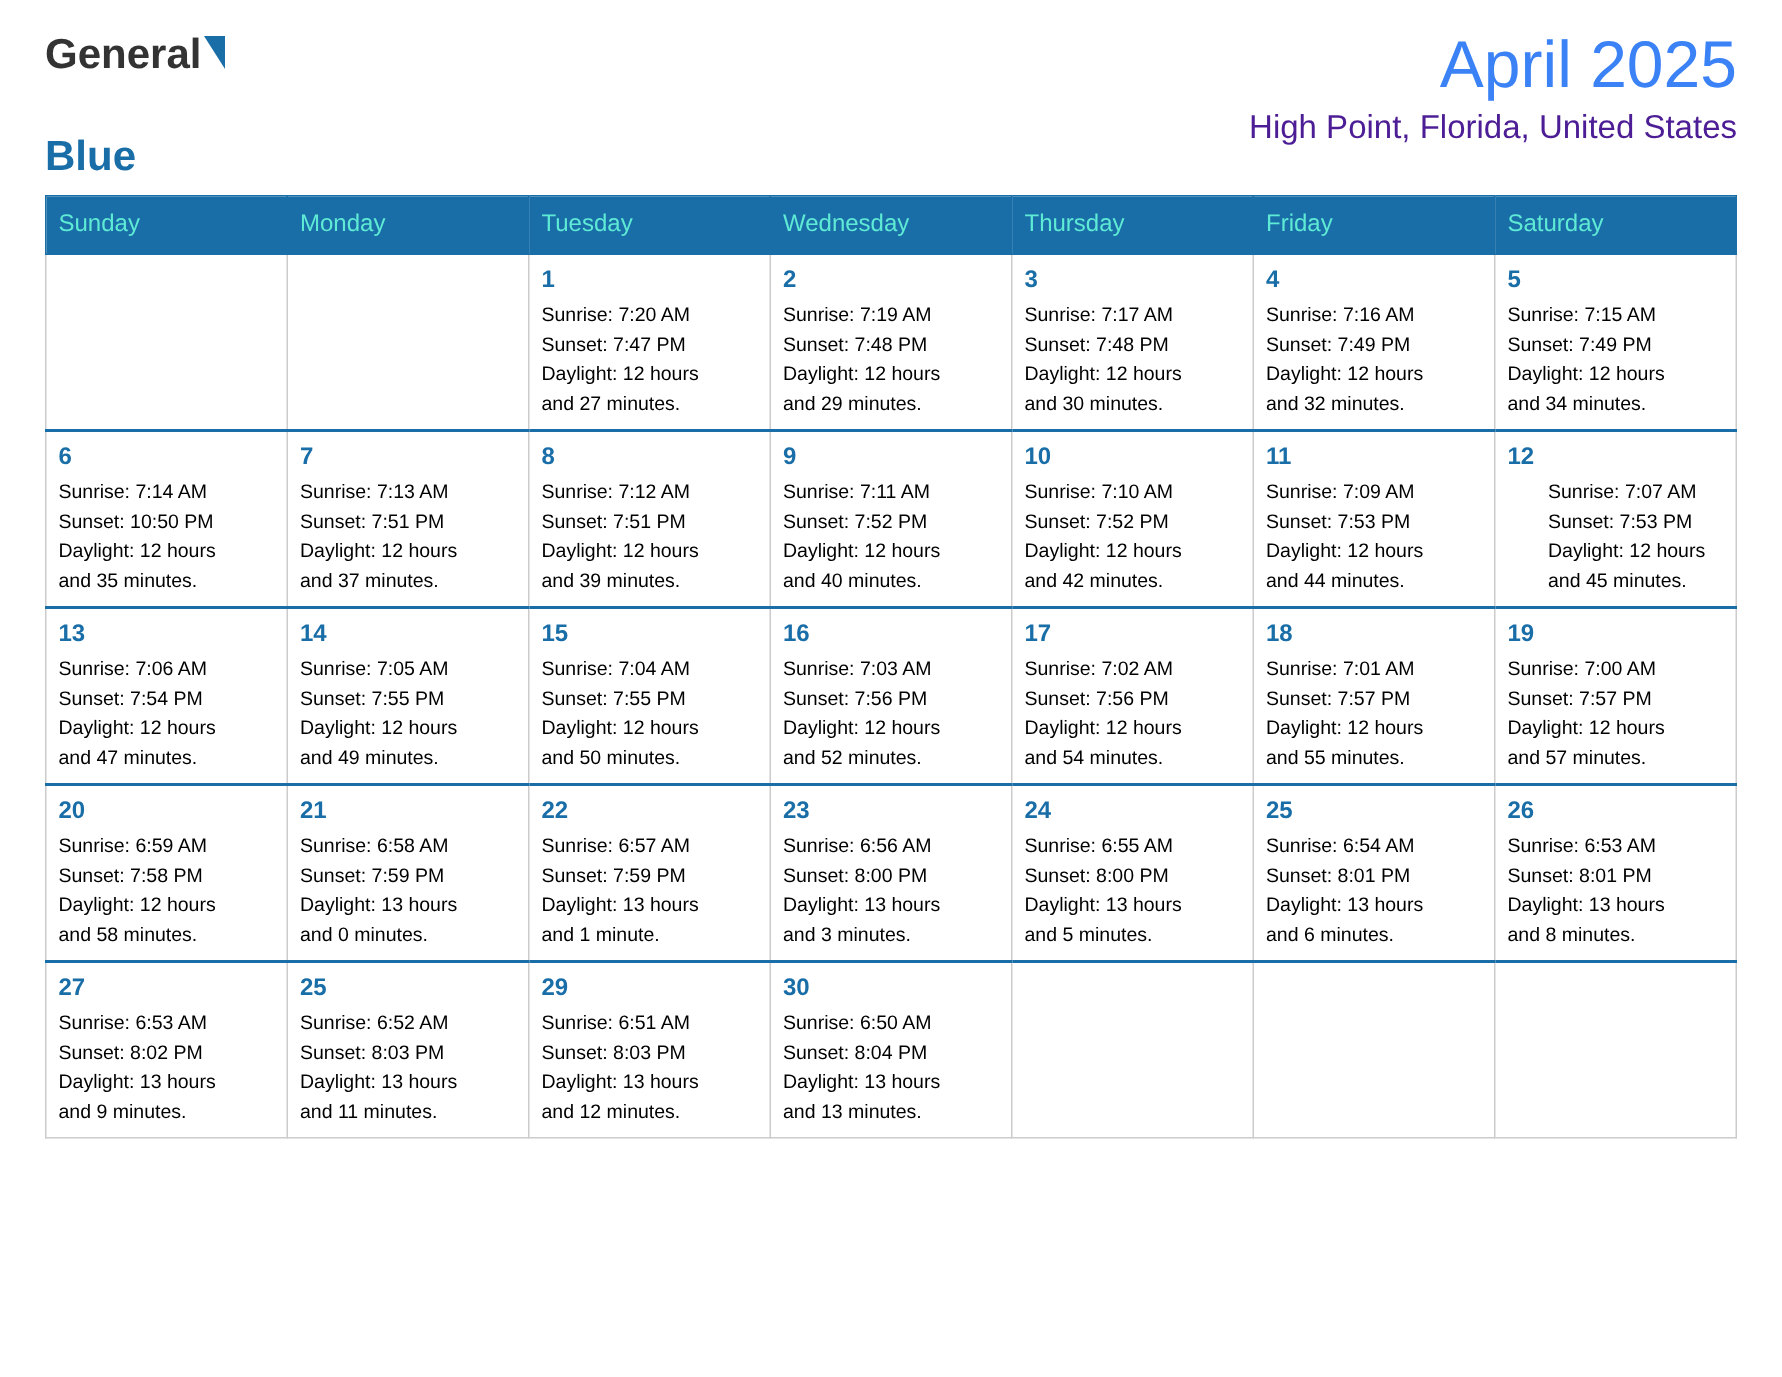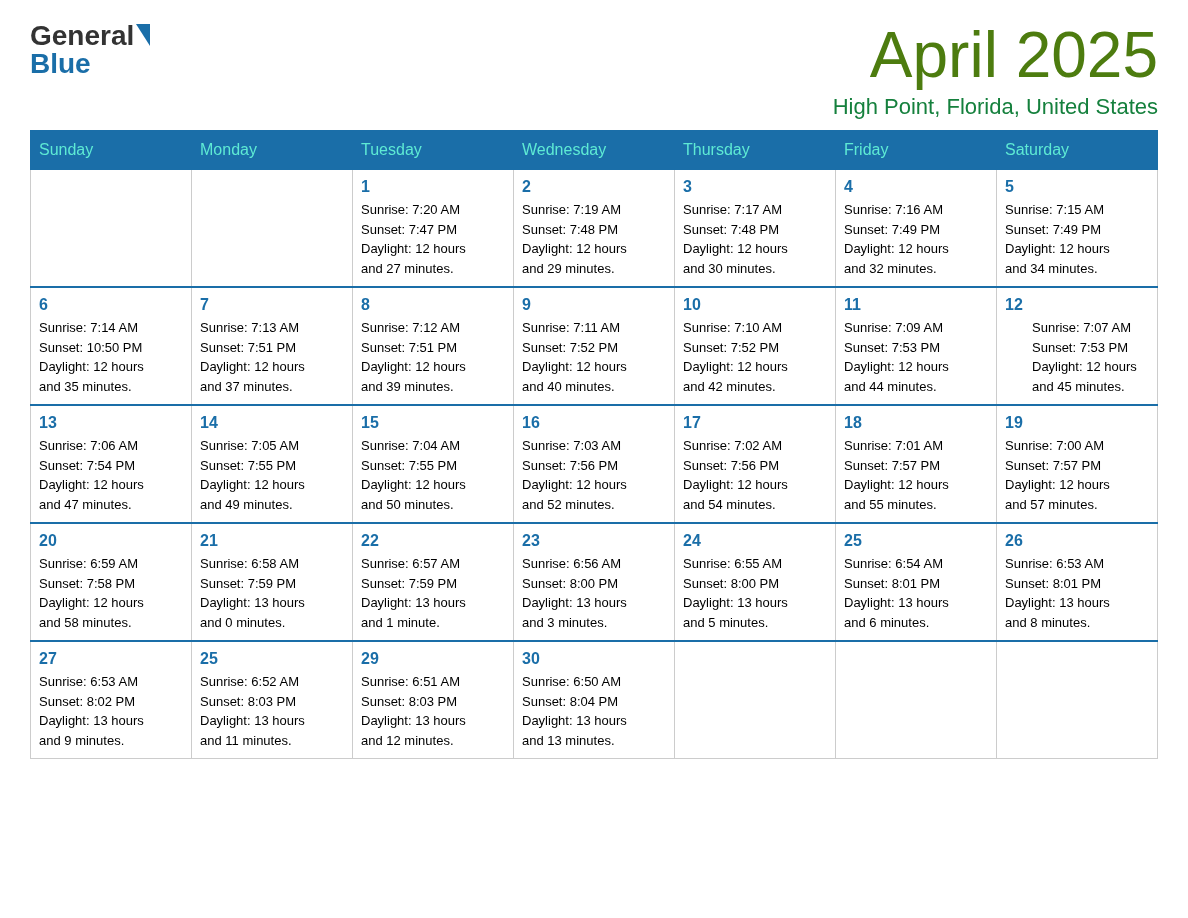--- a/index.html
+++ b/index.html
@@ -13,20 +13,21 @@
     .header {
       display: flex;
       justify-content: space-between;
       align-items: flex-start;
       margin-bottom: 10px;
     }
     .logo {
       display: flex;
       flex-direction: column;
       align-items: flex-start;
+      gap: 40px;
     }
     .logo-text {
       display: flex;
       align-items: center;
     }
     .logo-general {
       font-size: 28px;
       font-weight: bold;
       color: #333;
     }
@@ -43,28 +44,28 @@
     .logo-blue {
       font-size: 28px;
       font-weight: bold;
       color: #1a6ea8;
       margin-top: -4px;
     }
     .title-section {
       text-align: right;
     }
     .month-title {
-      font-size: 64px;
+      font-size: 44px;
       font-weight: normal;
-      color: #4d7c0f;
+      color: #3b82f6;
       line-height: 1.1;
     }
     .location {
       font-size: 22px;
-      color: #15803d;
+      color: #4c1d95;
       margin-top: 4px;
     }
     .calendar {
       width: 100%;
       border-collapse: collapse;
       margin-top: 10px;
     }
     .calendar th {
       background-color: #1a6ea8;
       color: #5eead4;

